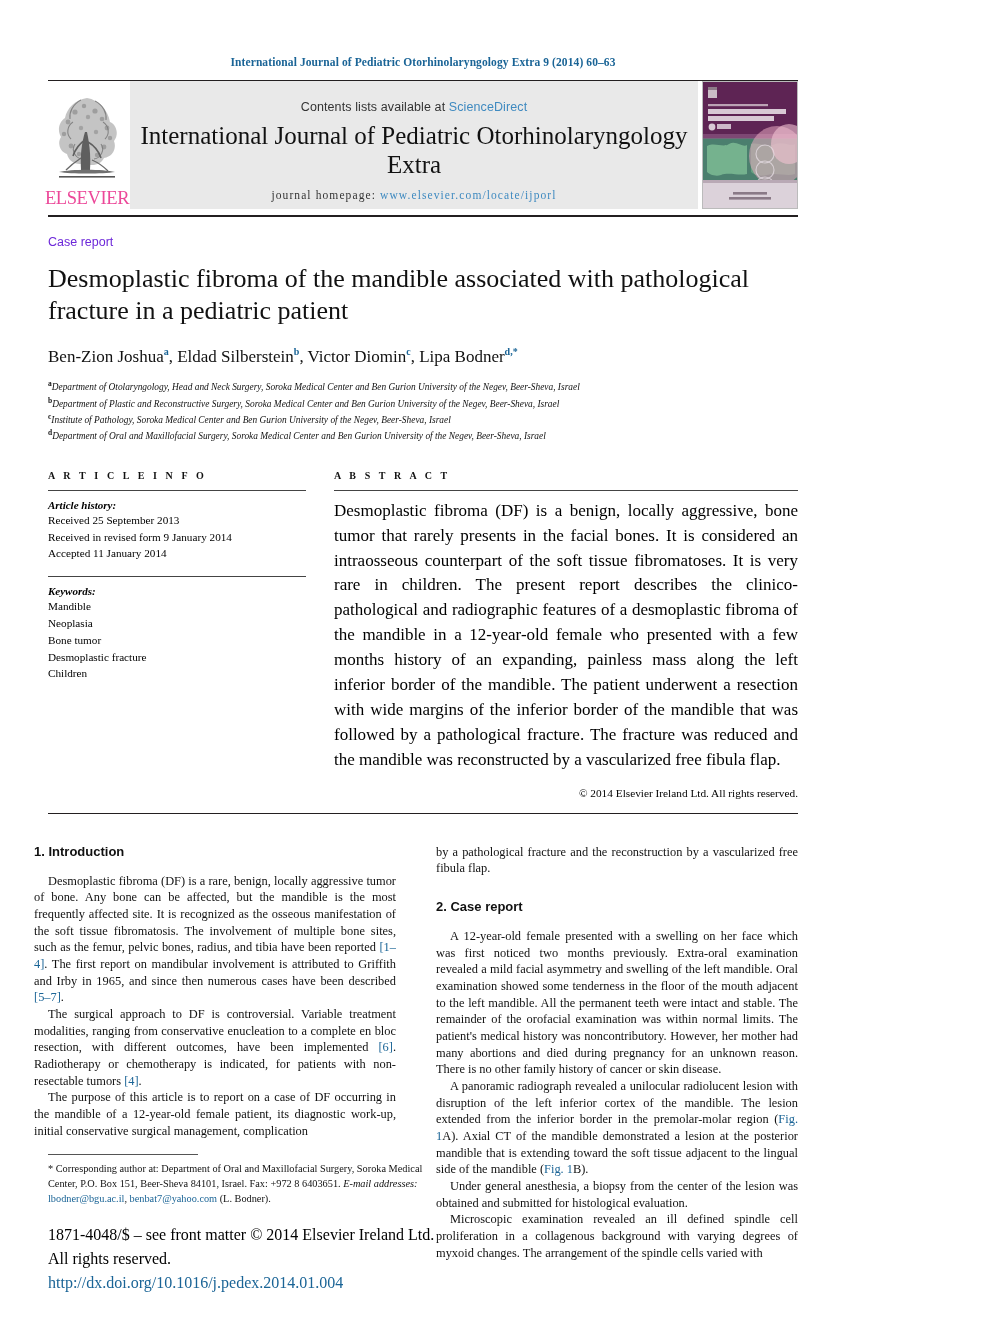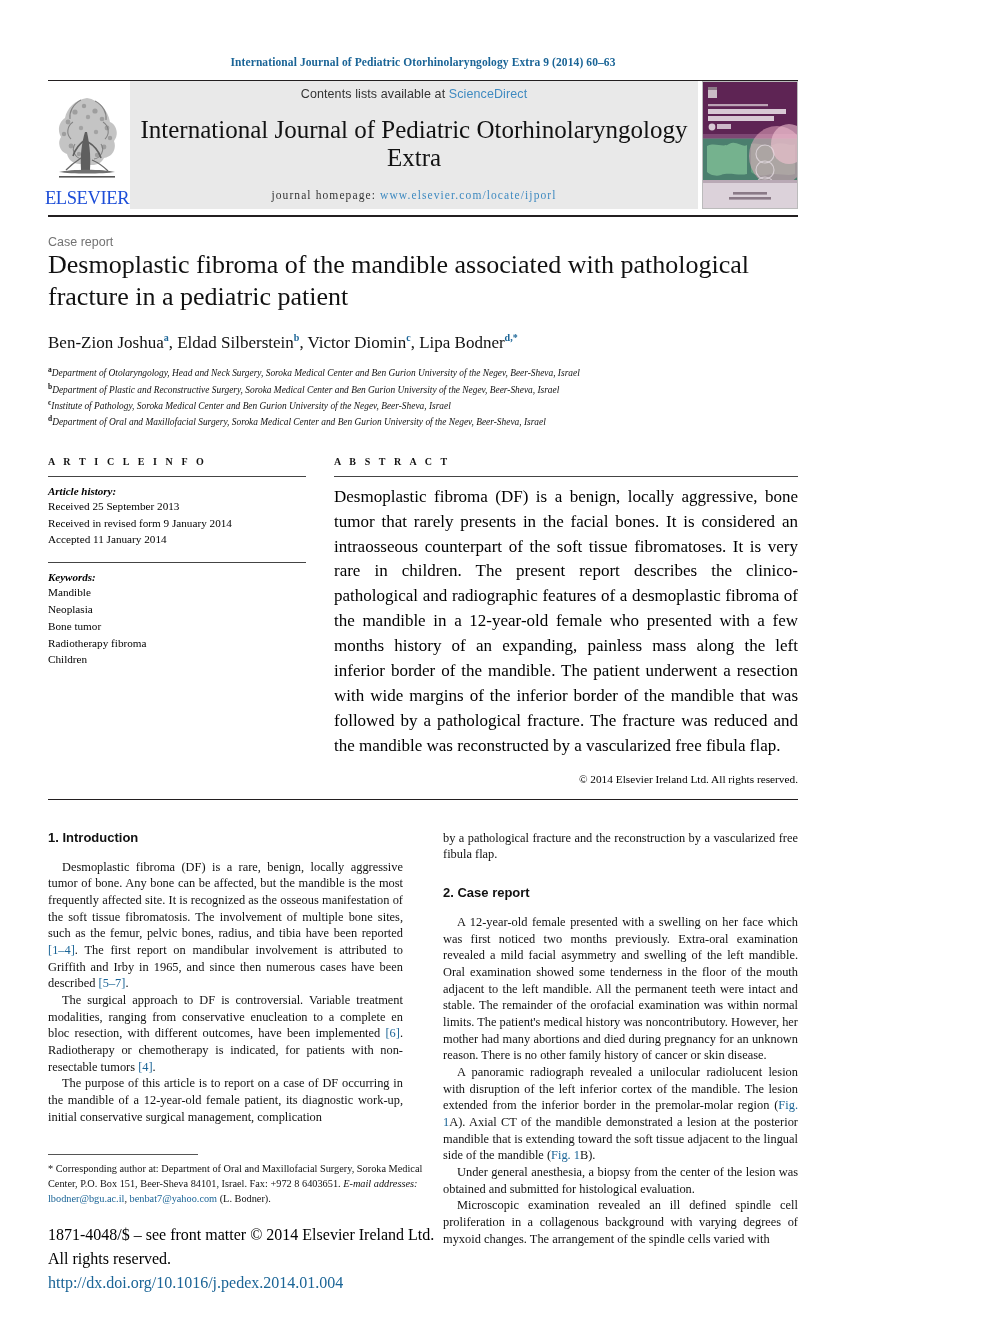--- a/index.html
+++ b/index.html
@@ -41,34 +41,34 @@
     display:flex;
     flex-direction:column;
     align-items:center;
     justify-content:flex-end;
     padding-bottom:2px;
     box-sizing:border-box;
   }
   .tree-svg { display:block; }
   .elsevier-word {
     font-family:"Liberation Serif", serif;
-    color:#1d4ed8;
+    color:#ec4899;
     font-size:18.5px;
     letter-spacing:-0.4px;
     line-height:1;
     margin-top:1px;
     font-weight:400;
   }
   .masthead-center {
     flex:1 1 auto;
     background:#e9e9e9;
     display:flex;
     flex-direction:column;
     align-items:center;
-    justify-content:space-between;
+    justify-content:flex-end;
     padding:6px 10px 8px 10px;
     box-sizing:border-box;
     margin-left:4px;
     margin-right:4px;
   }
   .contents-line {
     font-family:"Liberation Sans", sans-serif;
     font-size:12.5px;
     color:#333;
     margin-bottom:8px;
@@ -105,21 +105,22 @@
   .masthead-rule-bot {
     border-top:2.4px solid #231f20;
     margin:6px 48px 0 48px;
   }
 
   
   .title-block { margin:0 48px; padding-top:18px; }
   .doctype {
     font-family:"Liberation Sans", sans-serif;
     font-size:12.5px;
-    color:#737373;
+    color:#6d28d9;
+    margin-bottom:14px;
   }
   .article-title {
     font-family:"Liberation Serif", serif;
     font-size:26px;
     line-height:1.22;
     font-weight:400;
     color:#111;
     margin:0 0 20px 0;
     max-width:880px;
   }
@@ -180,21 +181,21 @@
   .copyright {
     font-family:"Liberation Serif", serif;
     font-size:11.3px;
     text-align:right;
     margin-top:14px;
   }
   .abs-rule-bottom { border-top:1.5px solid #231f20; margin:14px 48px 0 48px; }
 
   
   .body-cols {
-    margin:30px 48px 0 48px;
+    margin:30px 48px 0 34px;
     display:flex;
     gap:40px;
   }
   .bcol { flex:1 1 0; min-width:0; position:relative; }
   h2.section {
     font-family:"Liberation Sans", sans-serif;
     font-size:13px;
     font-weight:bold;
     margin:0 0 14px 0;
     color:#111;
@@ -353,21 +354,21 @@
       <div class="hr-thin"></div>
       <div class="info-sub">Article history:</div>
       <div class="info-line">Received 25 September 2013</div>
       <div class="info-line">Received in revised form 9 January 2014</div>
       <div class="info-line">Accepted 11 January 2014</div>
       <div class="hr-thin2"></div>
       <div class="info-sub">Keywords:</div>
       <div class="info-line">Mandible</div>
       <div class="info-line">Neoplasia</div>
       <div class="info-line">Bone tumor</div>
-      <div class="info-line">Radiotherapy fibroma</div>
+      <div class="info-line">Desmoplastic fracture</div>
       <div class="info-line">Children</div>
     </div>
 
     <div class="col-abs">
       <div class="sec-head">A B S T R A C T</div>
       <div class="hr-thin"></div>
       <p class="abs-p">Desmoplastic fibroma (DF) is a benign, locally aggressive, bone tumor that rarely presents in the facial bones. It is considered an intraosseous counterpart of the soft tissue fibromatoses. It is very rare in children. The present report describes the clinico-pathological and radiographic features of a desmoplastic fibroma of the mandible in a 12-year-old female who presented with a few months history of an expanding, painless mass along the left inferior border of the mandible. The patient underwent a resection with wide margins of the inferior border of the mandible that was followed by a pathological fracture. The fracture was reduced and the mandible was reconstructed by a vascularized free fibula flap.</p>
       <div class="copyright">© 2014 Elsevier Ireland Ltd. All rights reserved.</div>
     </div>
   </div>

